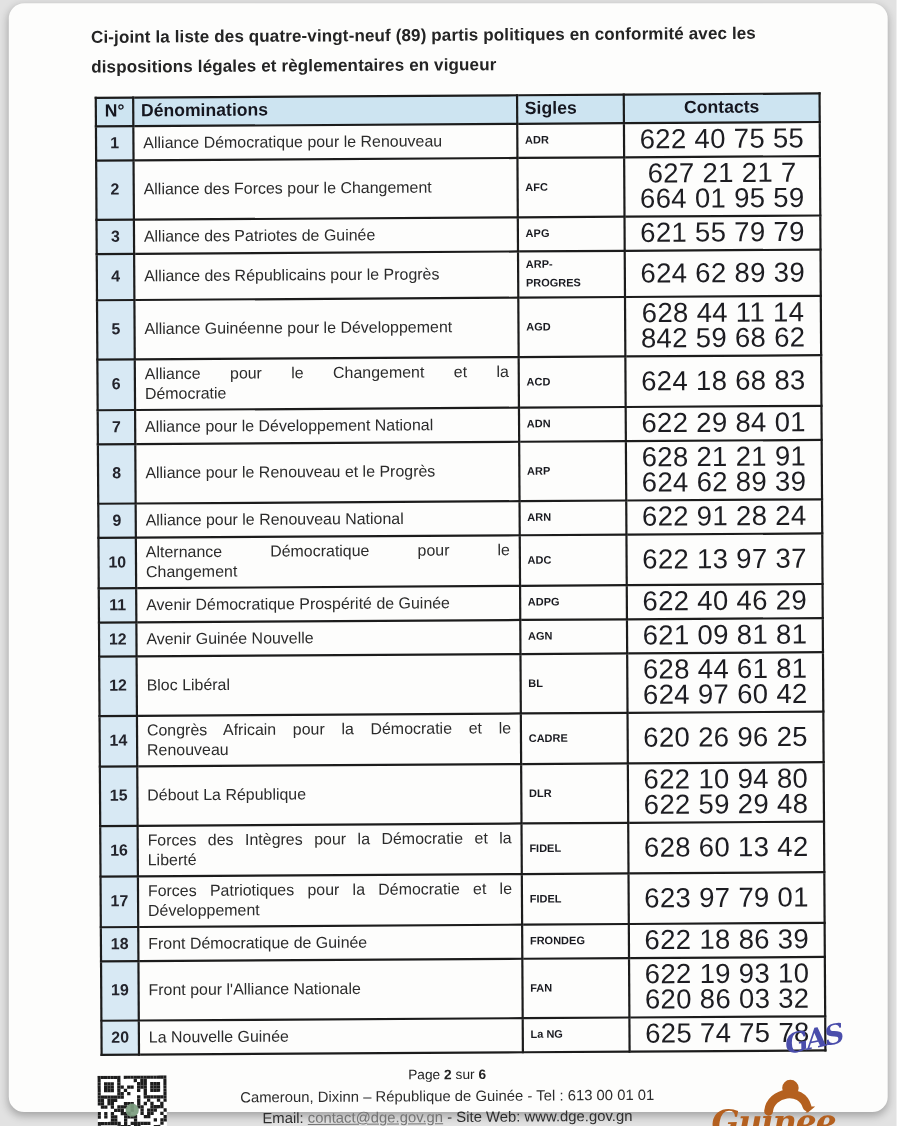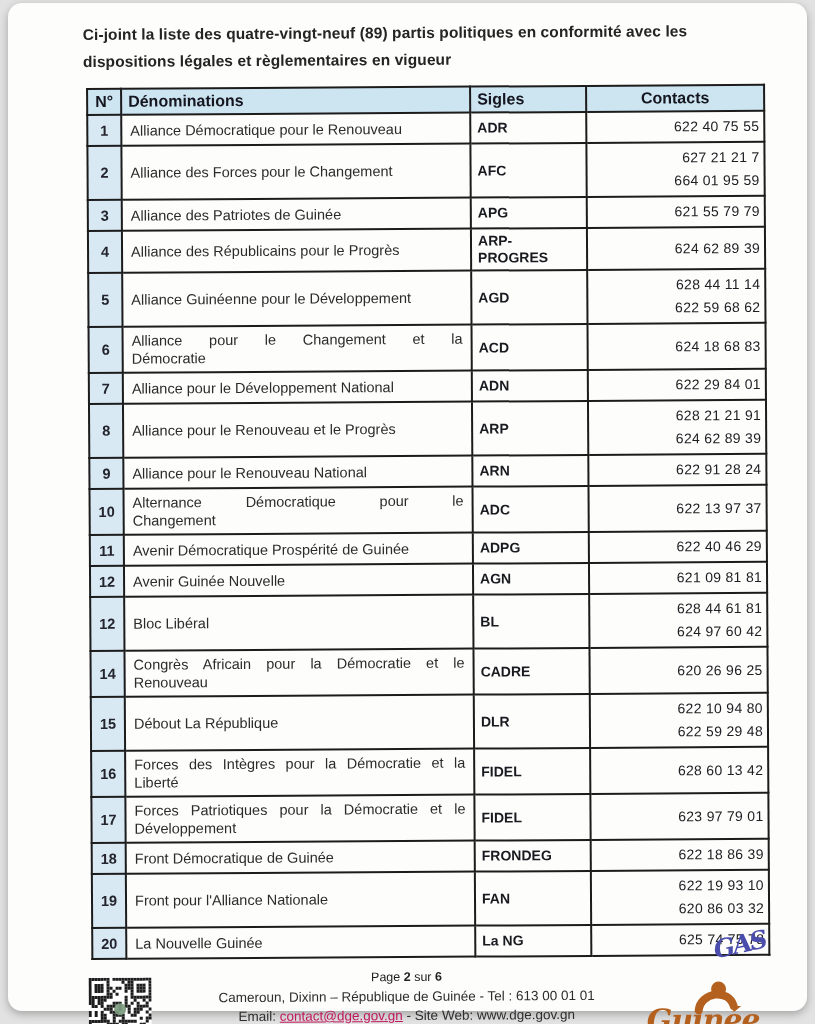--- a/index.html
+++ b/index.html
@@ -35,21 +35,21 @@
     border-collapse:collapse;
     width:630px;
     table-layout:fixed;
   }
   table.parties th, table.parties td {
     border:2px solid #1c1c1c;
     vertical-align:middle;
   }
   th.h-num    { width:34px; }
   th.h-denom  { width:349px; }
-  th.h-sigle  { width:116px; }
+  th.h-sigle  { width:97px; }
   th.h-cont   { width:178px; }
   thead th {
     background:#cde4f1;
     font-size:16px;
     padding:3px 6px;
     text-align:left;
     color:#15161f;
   }
   thead th.h-num { text-align:center; padding:3px 2px; }
   thead th.h-cont { text-align:center; }
@@ -63,43 +63,43 @@
   td.c-denom {
     padding:4px 8px;
     font-size:14.5px;
     line-height:18px;
     color:#2b2b2b;
   }
   td.c-denom .jline { text-align:justify; text-align-last:justify; }
   td.c-sigle {
     padding:3px 6px;
     font-weight:bold;
-    font-size:14px;
+    font-size:10px;
     line-height:17px;
     color:#191a20;
   }
   td.c-cont {
     padding:3px 4px;
-    text-align:right;
-    font-size:14px;
+    text-align:center;
+    font-size:25px;
     line-height:23px;
     color:#1d1d22;
     letter-spacing:.3px;
   }
   .footer-area { position:relative; margin-top:8px; height:100px; }
   .qr { position:absolute; left:77px; top:10px; width:63px; height:63px; }
   .footer-text {
     position:absolute; left:80px; top:2px; width:630px;
     text-align:center; line-height:19px;
   }
   .page-indicator { font-size:12.5px; color:#222; }
   .page-indicator b { font-weight:bold; }
   .addr { font-size:13.5px; color:#2d2d2d; }
   .contact-line { font-size:13.5px; color:#2d2d2d; }
-  .contact-line a { color:#be185d; text-decoration:underline; cursor:pointer; }
+  .contact-line a { color:#737373; text-decoration:underline; cursor:pointer; }
   .logo { position:absolute; right:40px; top:14px; }
   .signature {
     position:absolute; right:44px; top:-34px;
     font-family:"DejaVu Serif", serif;
     font-style:italic; font-weight:bold;
     font-size:25px; color:#4a4dab;
     transform:rotate(-12deg);
     letter-spacing:-2px;
   }
 </style>
@@ -177,21 +177,21 @@
           <tr>
             <td class="c-num">5</td>
             <td class="c-denom">
               <div>Alliance Guinéenne pour le Développement</div>
             </td>
             <td class="c-sigle">
               <div>AGD</div>
             </td>
             <td class="c-cont">
               <div>628 44 11 14</div>
-              <div>622 59 68 62</div>
+              <div>842 59 68 62</div>
             </td>
           </tr>
           <tr>
             <td class="c-num">6</td>
             <td class="c-denom">
               <div class="jline">Alliance pour le Changement et la</div>
               <div>Démocratie</div>
             </td>
             <td class="c-sigle">
               <div>ACD</div>

